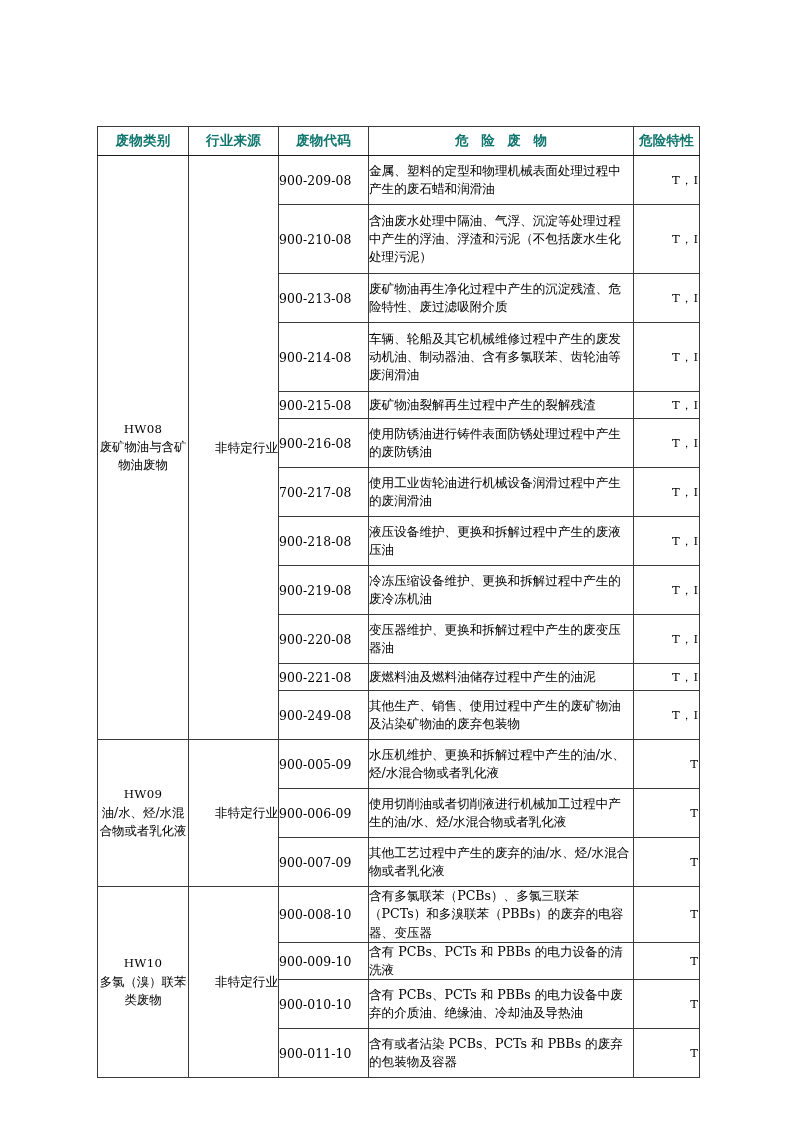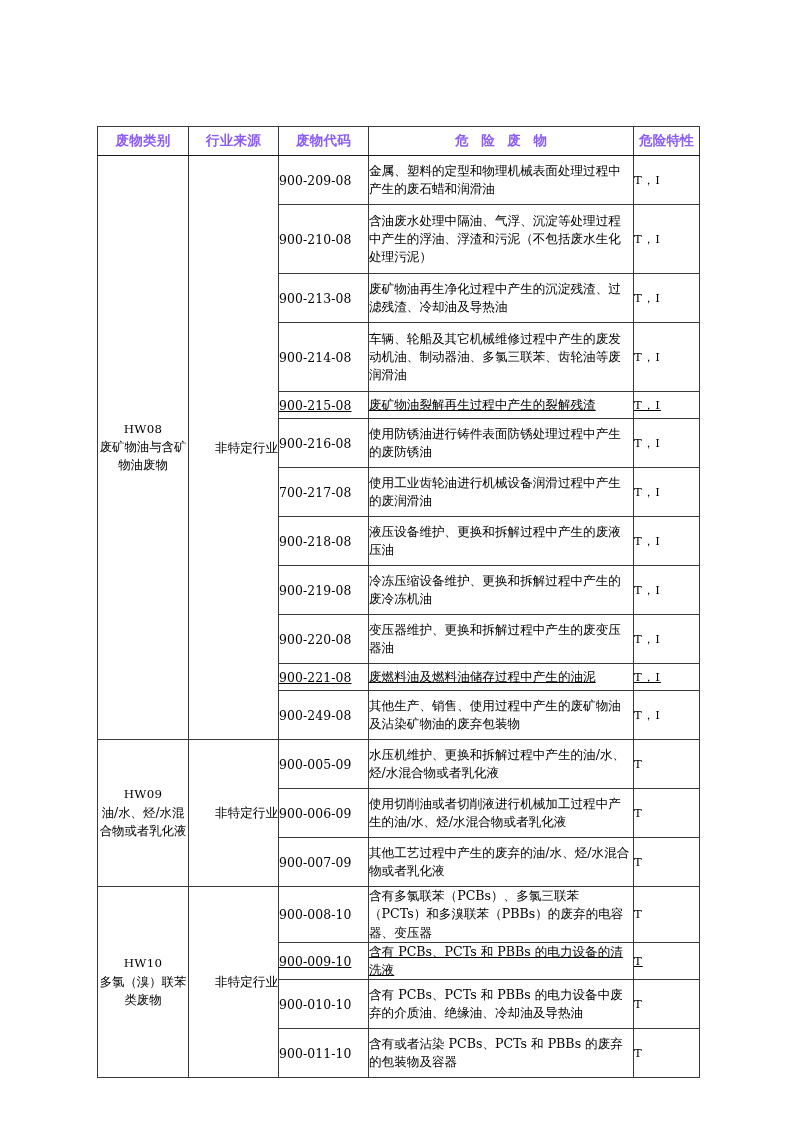--- a/index.html
+++ b/index.html
@@ -52,21 +52,21 @@
     padding: 0;
   }
 
   table.hw thead th {
     height: 28px;
     text-align: center;
     font-family: "DejaVu Sans", "Liberation Sans", sans-serif;
     font-weight: bold;
     font-size: 13.5px;
     letter-spacing: 0.2px;
-    color: #8b5cf6;
+    color: #0f766e;
     border-bottom: 1.4px solid #1a1a1a;
   }
   table.hw thead th.wide-head {
     letter-spacing: 4px;
     padding-left: 4px;
   }
 
   .cell-cat {
     text-align: center;
     font-size: 12.3px;
@@ -87,21 +87,21 @@
     padding: 3px 2px;
     white-space: nowrap;
   }
   .cell-desc {
     text-align: left;
     font-size: 12.6px;
     line-height: 1.45;
     padding: 3px 4px 3px 5px;
   }
   .cell-prop {
-    text-align: left;
+    text-align: right;
     font-size: 11.6px;
     letter-spacing: 1px;
     padding: 3px 2px;
     border-left: 1.3px solid #2a2a2a;
     white-space: nowrap;
   }
 
   .cat-block .cat-code {
     display: block;
     font-size: 11.8px;
@@ -109,21 +109,21 @@
     margin-bottom: 1px;
   }
   .cat-block .cat-name {
     display: block;
     font-size: 12.4px;
     line-height: 1.45;
   }
 
   .r1 td { height: 48px; }
   .r2 td { height: 68px; }
-  .r3 td { height: 26px; text-decoration: underline; }
+  .r3 td { height: 26px; }
 
   .footer {
     position: absolute;
     left: 97px;
     top: 1000px;
     width: 602px;
     font-size: 13px;
     letter-spacing: 1px;
     text-align: left;
     color: #111;
@@ -166,26 +166,26 @@
             <td class="cell-desc">金属、塑料的定型和物理机械表面处理过程中产生的废石蜡和润滑油</td>
             <td class="cell-prop">T，I</td>
           </tr>
           <tr class="r2">
             <td class="cell-code">900-210-08</td>
             <td class="cell-desc">含油废水处理中隔油、气浮、沉淀等处理过程中产生的浮油、浮渣和污泥（不包括废水生化处理污泥）</td>
             <td class="cell-prop">T，I</td>
           </tr>
           <tr class="r1">
             <td class="cell-code">900-213-08</td>
-            <td class="cell-desc">废矿物油再生净化过程中产生的沉淀残渣、过滤残渣、冷却油及导热油</td>
+            <td class="cell-desc">废矿物油再生净化过程中产生的沉淀残渣、危险特性、废过滤吸附介质</td>
             <td class="cell-prop">T，I</td>
           </tr>
           <tr class="r2">
             <td class="cell-code">900-214-08</td>
-            <td class="cell-desc">车辆、轮船及其它机械维修过程中产生的废发动机油、制动器油、多氯三联苯、齿轮油等废润滑油</td>
+            <td class="cell-desc">车辆、轮船及其它机械维修过程中产生的废发动机油、制动器油、含有多氯联苯、齿轮油等废润滑油</td>
             <td class="cell-prop">T，I</td>
           </tr>
           <tr class="r3">
             <td class="cell-code">900-215-08</td>
             <td class="cell-desc">废矿物油裂解再生过程中产生的裂解残渣</td>
             <td class="cell-prop">T，I</td>
           </tr>
           <tr class="r1">
             <td class="cell-code">900-216-08</td>
             <td class="cell-desc">使用防锈油进行铸件表面防锈处理过程中产生的废防锈油</td>

